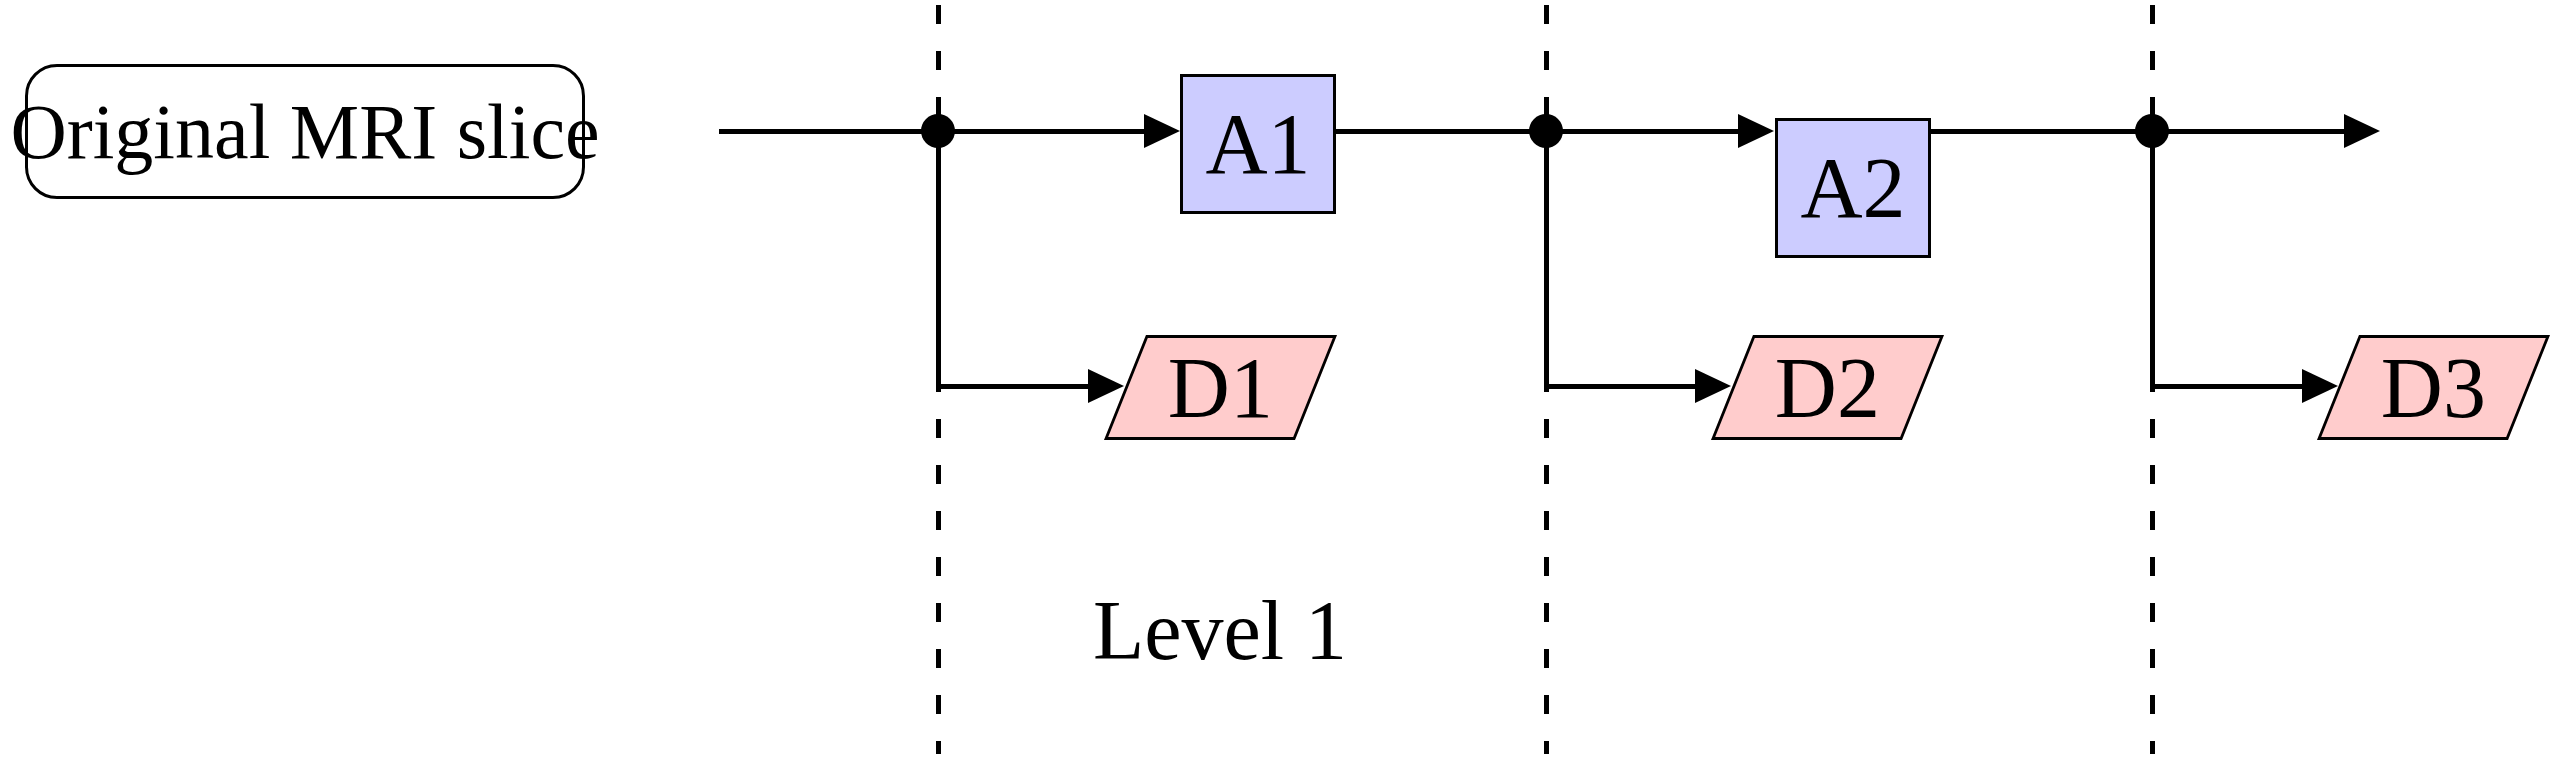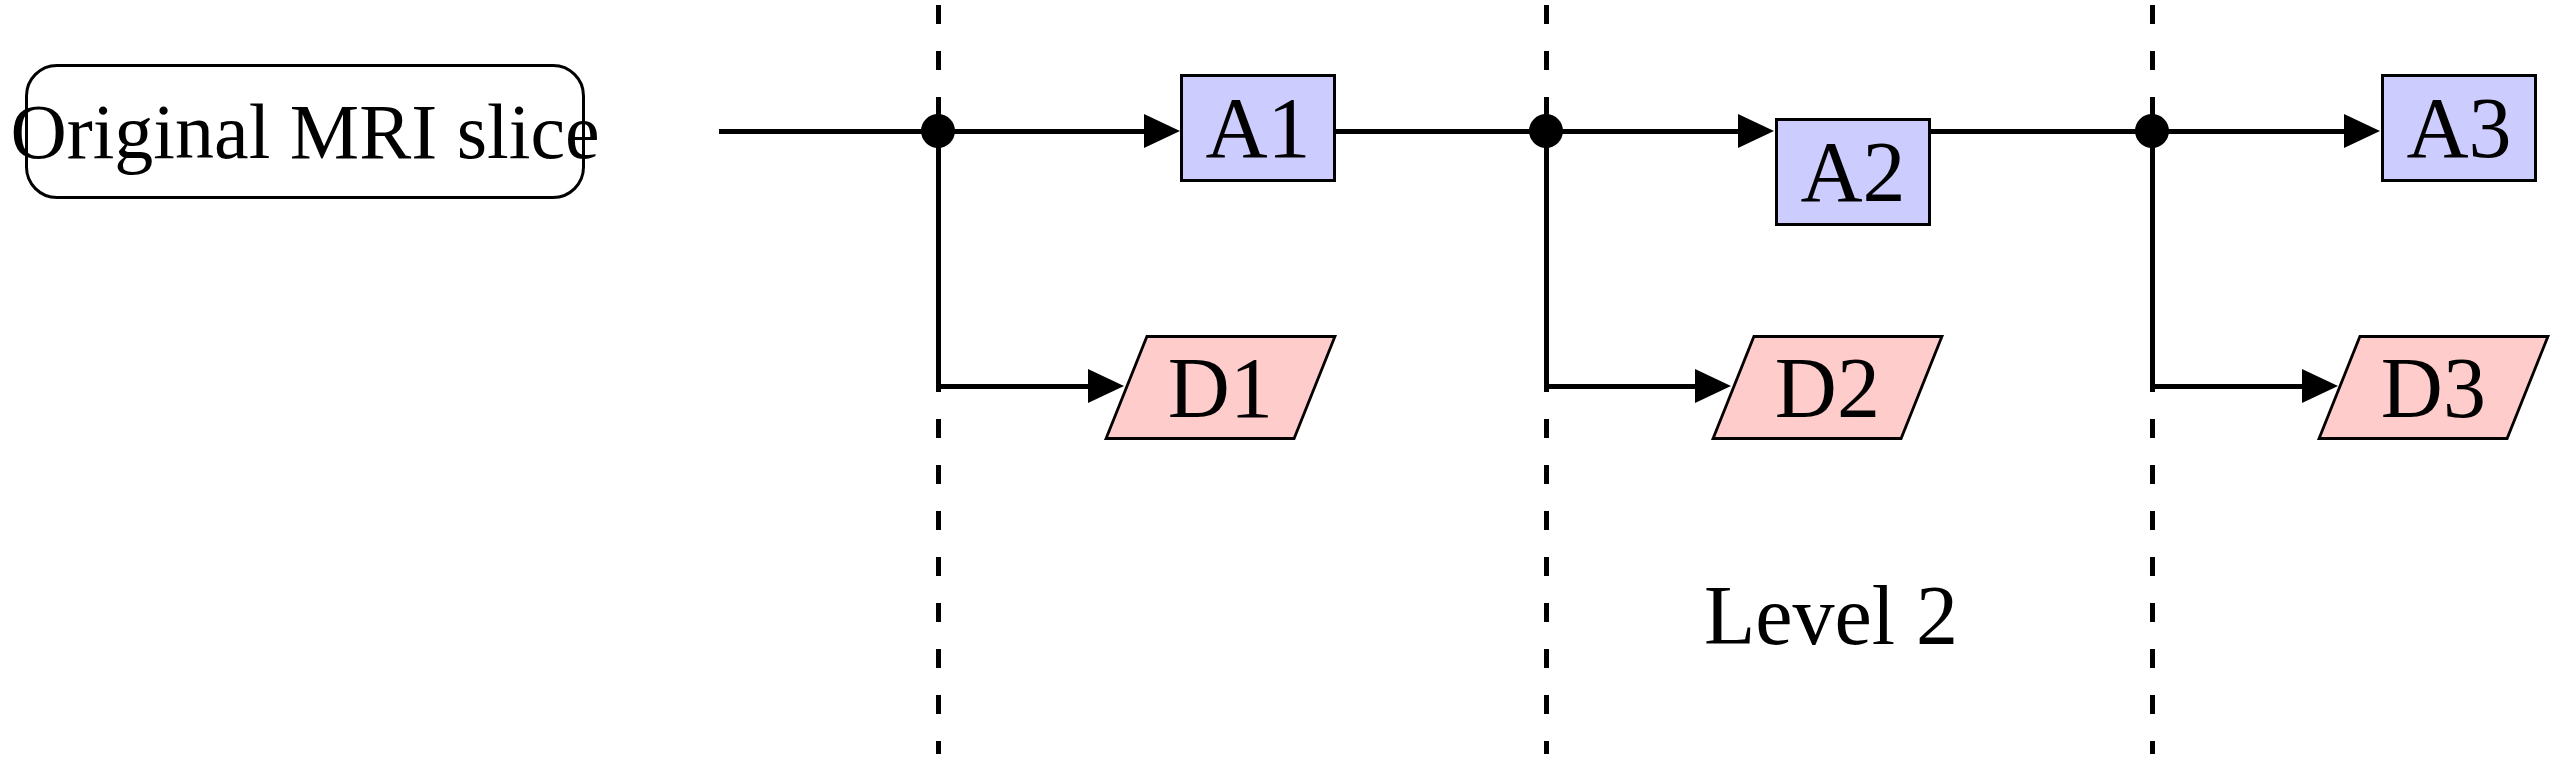--- a/index.html
+++ b/index.html
@@ -15,21 +15,21 @@
   
   .source-node{
     left:25px;top:64px;width:560px;height:135px;
     border:3.8px solid #000;border-radius:32px;
     background:#fff;box-sizing:border-box;
     display:flex;align-items:center;justify-content:center;
     font-size:78px;white-space:nowrap;
   }
   
   .a-node{
-    top:74px;width:156px;height:108px;
+    top:74px;width:156px;height:140px;
     border:3.8px solid #000;box-sizing:border-box;
     background:var(--a-fill,#ccccff);
     display:flex;align-items:center;justify-content:center;
     font-size:86px;
   }
   
   .d-node{
     top:335px;width:191px;height:105px;
     border:3.8px solid #000;box-sizing:border-box;
     background:var(--d-fill,#ffcccc);
@@ -98,30 +98,27 @@
   <div class="abs source-node">
     <span>Original MRI slice</span>
   </div>
 
   <div class="abs a-node" style="left:1180px;">
     <span>A1</span>
   </div>
   <div class="abs a-node" style="left:1775px;margin-top:44px;">
     <span>A2</span>
   </div>
-  <div class="abs a-node" style="left:2381px;">
-    <span>A3</span>
-  </div>
 
   <div class="abs d-node" style="left:1125px;">
     <span class="unskew">D1</span>
   </div>
   <div class="abs d-node" style="left:1732px;">
     <span class="unskew">D2</span>
   </div>
   <div class="abs d-node" style="left:2338px;">
     <span class="unskew">D3</span>
   </div>
 
-  <div class="abs level-label" style="left:1688px;top:574px;">Level 2</div>
+  <div class="abs level-label" style="left:1077px;top:589px;">Level 1</div>
 
 </div>
 
 
 </body></html>

